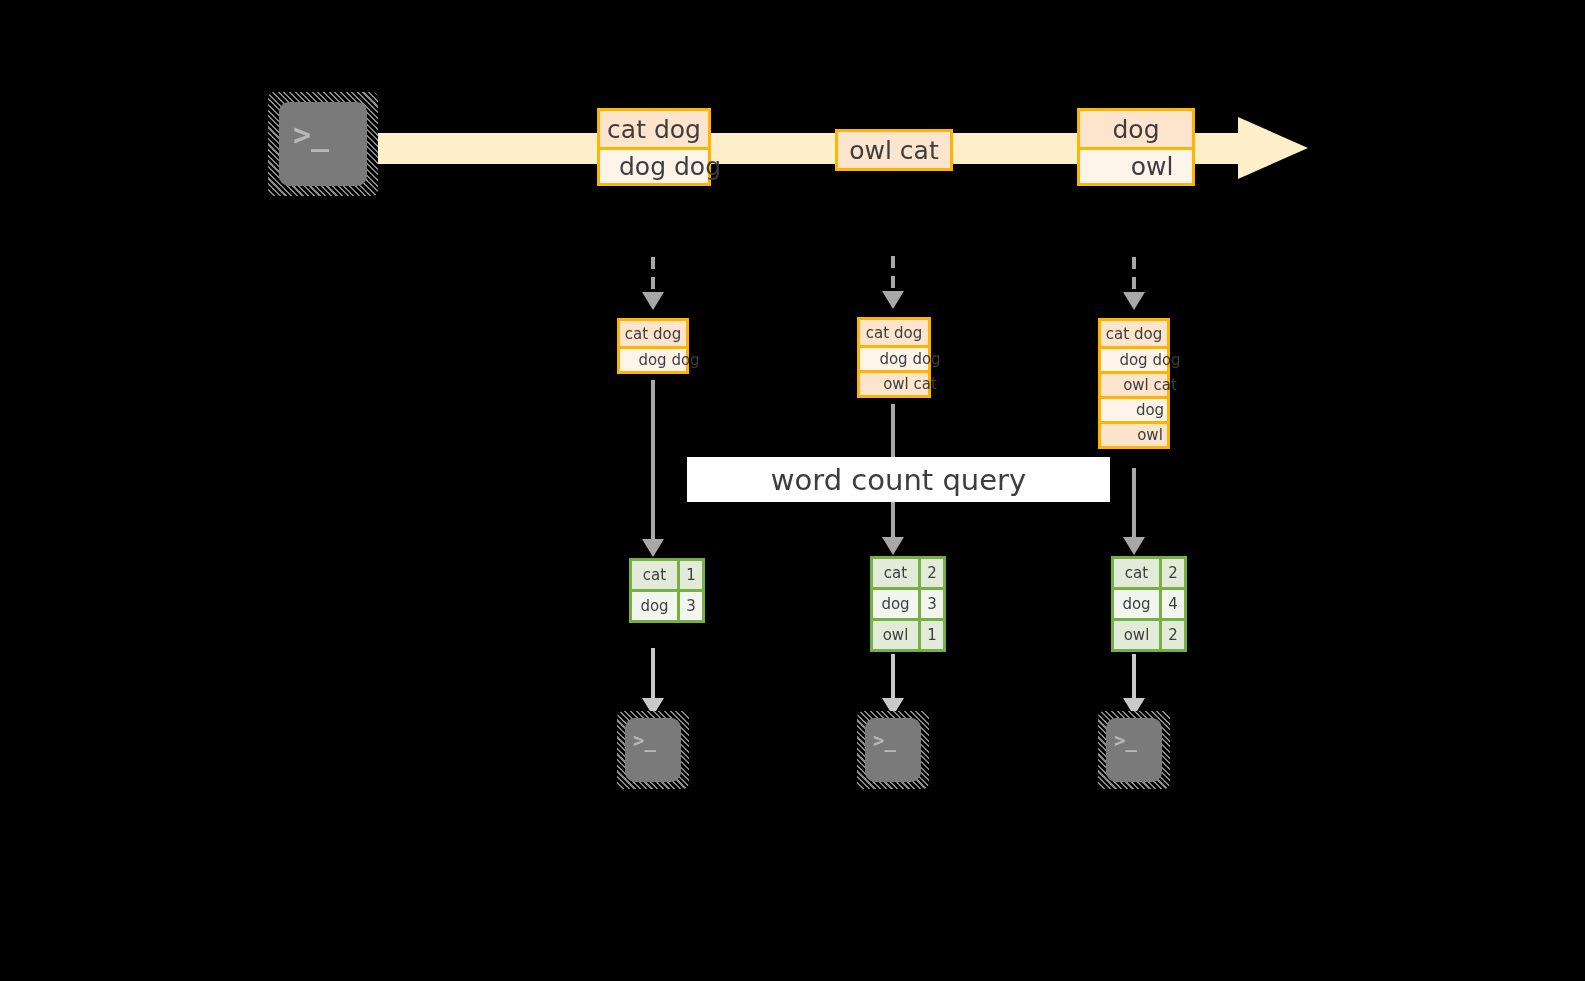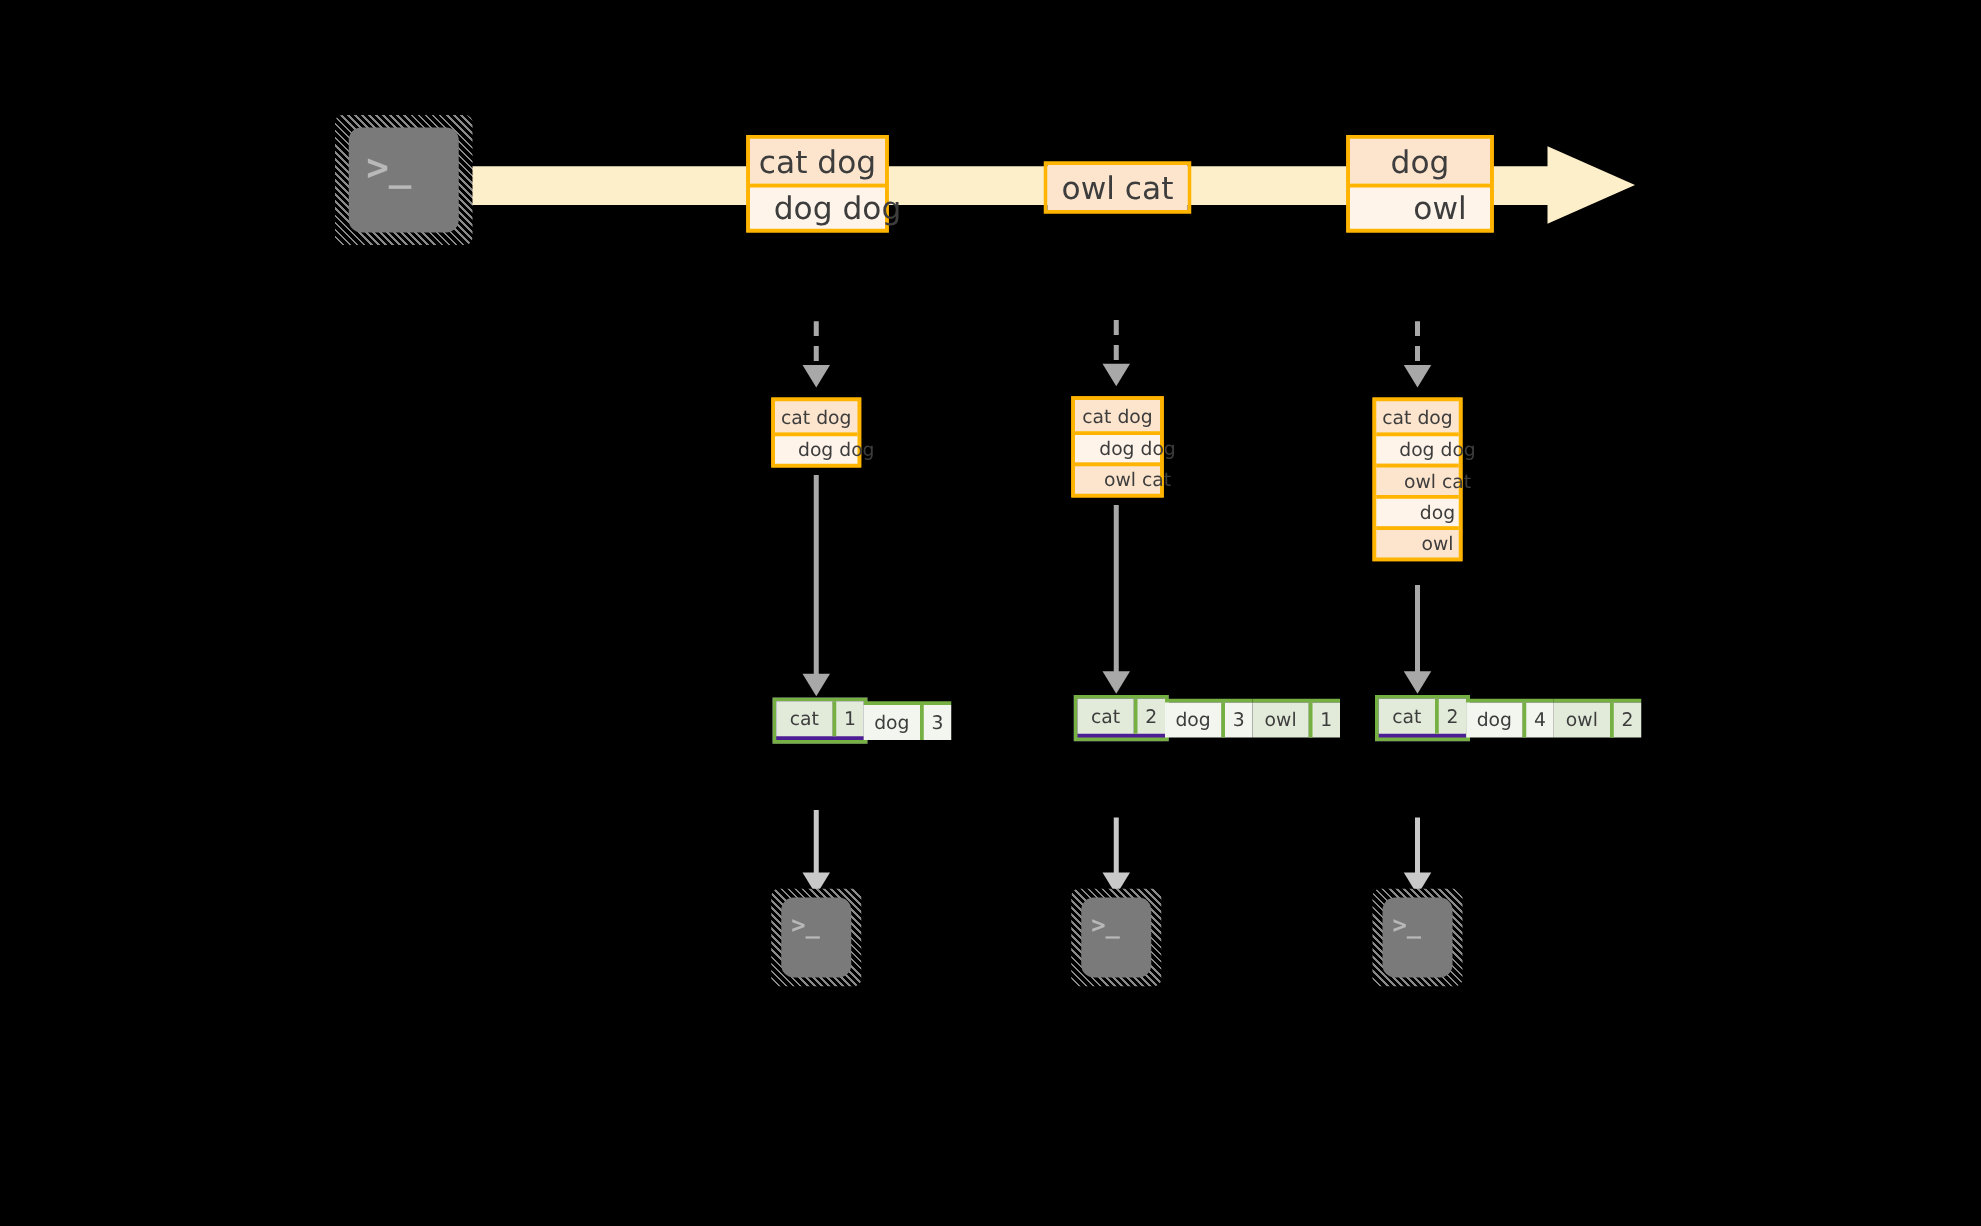--- a/index.html
+++ b/index.html
@@ -111,23 +111,24 @@
   .obox.small .cell { font-size: 15px; height: 25px; }
   #box-mid-1 { left: 617px; top: 318px; width: 72px; }
   #box-mid-2 { left: 857px; top: 317px; width: 74px; }
   #box-mid-3 { left: 1098px; top: 318px; width: 72px; }
 
   
   .gtable {
     position: absolute;
     box-sizing: border-box;
     border: 3px solid #76B043;
-    background: #4c1d95;
-    display: flex;
-    flex-direction: row;
+    background: #15803d;
+    display: flex;
+    flex-direction: column;
+    margin-left: 11px;
   }
   .gtable .grow {
     display: flex;
     height: 28px;
   }
   .gtable .grow + .grow { border-top: 3px solid #76B043; }
   .gtable .gc {
     box-sizing: border-box;
     display: flex;
     align-items: center;
@@ -243,20 +244,23 @@
 
   <div class="arrow-line" style="left:651px; top:380px; height:162px;"></div>
   <div class="arrow-head" style="left:642px; top:539px;"></div>
 
   <div class="arrow-line" style="left:891px; top:404px; height:138px;"></div>
   <div class="arrow-head" style="left:882px; top:537px;"></div>
 
   <div class="arrow-line" style="left:1132px; top:468px; height:74px;"></div>
   <div class="arrow-head" style="left:1123px; top:537px;"></div>
 
+  <div id="query-label">
+    <span class="txt">word count query</span>
+  </div>
 
   <div class="gtable" id="tbl-1">
     <div class="grow odd">
       <div class="gc word">cat</div>
       <div class="gc cnt">1</div>
     </div>
     <div class="grow even">
       <div class="gc word">dog</div>
       <div class="gc cnt">3</div>
     </div>

